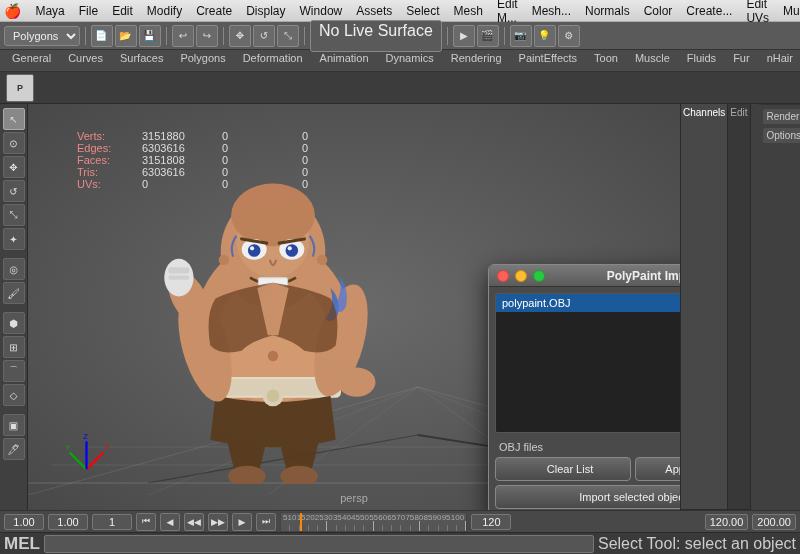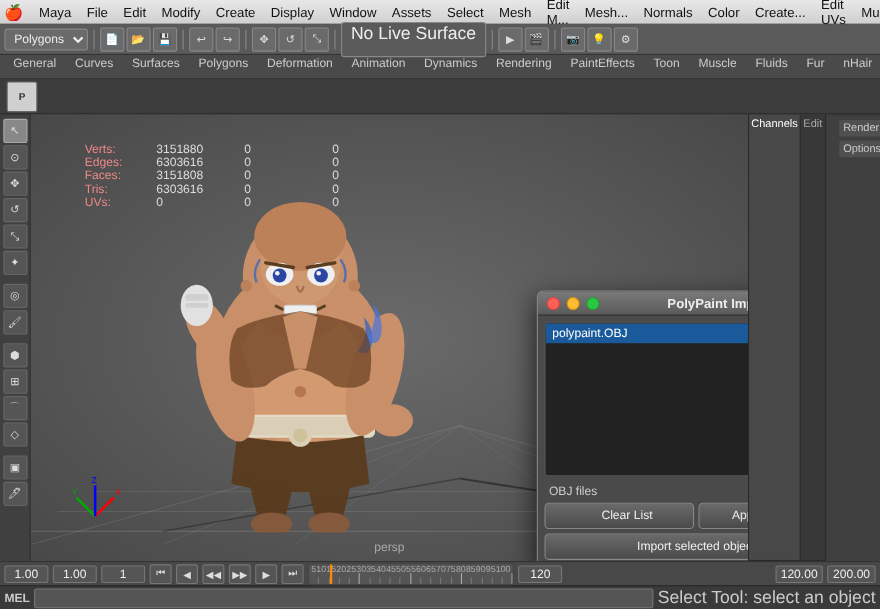--- a/index.html
+++ b/index.html
@@ -281,21 +281,21 @@
     #mel-bar {
       height: 22px;
       background: #3a3a3a;
       display: flex;
       align-items: center;
       padding: 0 4px;
       gap: 4px;
       border-top: 1px solid #2a2a2a;
     }
     .mel-label {
-      font-size: 11px;
+      font-size: 17px;
       color: #ccc;
       font-weight: bold;
     }
     .mel-input {
       flex: 1;
       height: 18px;
       background: #555;
       border: 1px solid #777;
       border-radius: 2px;
       color: #eee;

